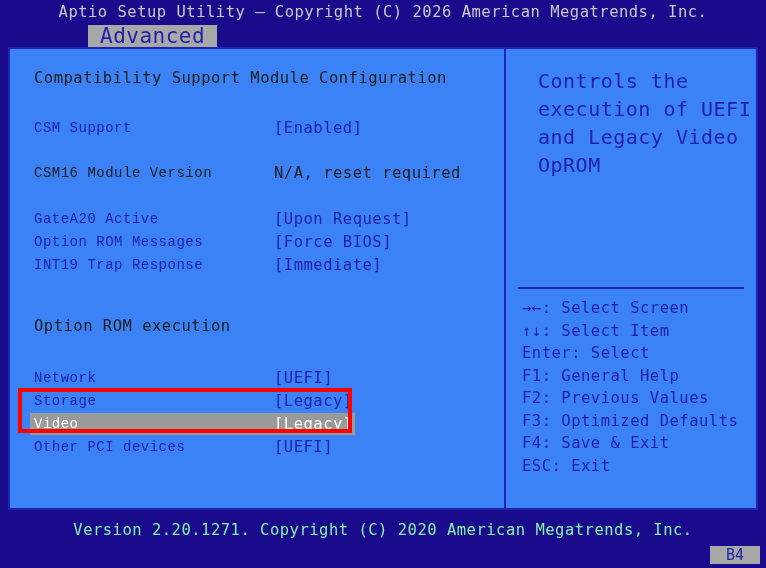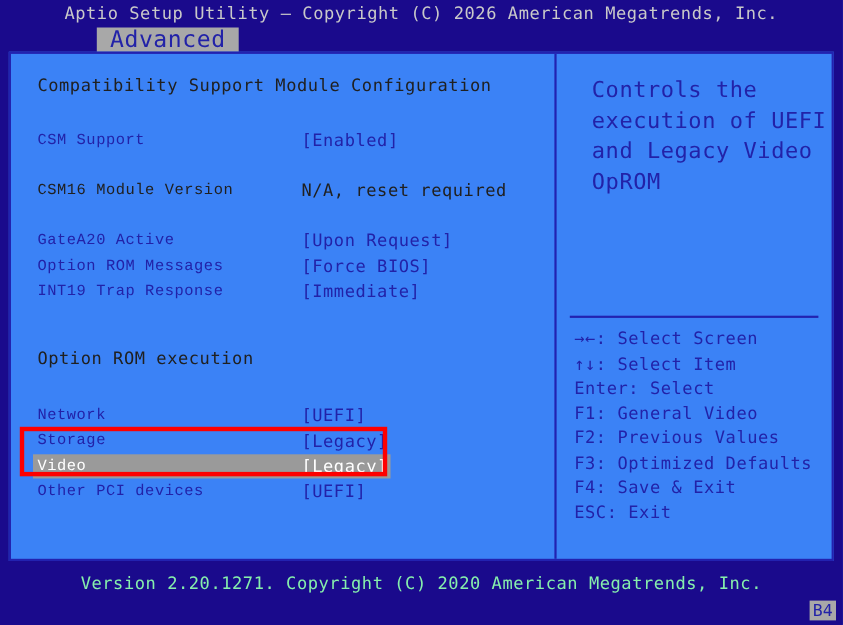--- a/index.html
+++ b/index.html
@@ -169,21 +169,21 @@
     letter-spacing: 0.5px;
     white-space: pre;
   }
   #corner-badge {
     position: absolute;
     right: 6px; bottom: 4px;
     background: #a8a8a8;
     color: #2222a8;
     font-size: 15px;
     line-height: 18px;
-    padding: 0 3px;
+    padding: 0 16px;
     white-space: pre;
   }
 
   
   #redbox {
     position: absolute;
     left: 18px; top: 388px;
     width: 334px; height: 45px;
     border: 4px solid #fe0000;
     box-sizing: border-box;
@@ -257,21 +257,21 @@
 
     <div id="vdivider"></div>
 
     <div id="helppane">
       <div id="helptext">Controls the execution of UEFI and Legacy Video OpROM</div>
       <div id="hdivider"></div>
       <div id="keylist">
           <div class="keyrow"><span>→←:</span><span> Select Screen</span></div>
           <div class="keyrow"><span>↑↓:</span><span> Select Item</span></div>
           <div class="keyrow"><span>Enter:</span><span> Select</span></div>
-          <div class="keyrow"><span>F1:</span><span> General Video</span></div>
+          <div class="keyrow"><span>F1:</span><span> General Help</span></div>
           <div class="keyrow"><span>F2:</span><span> Previous Values</span></div>
           <div class="keyrow"><span>F3:</span><span> Optimized Defaults</span></div>
           <div class="keyrow"><span>F4:</span><span> Save &amp; Exit</span></div>
           <div class="keyrow"><span>ESC:</span><span> Exit</span></div>
         </div>
     </div>
 
   </div>
 
   <div id="redbox" style="border-color: rgb(254, 0, 0);"></div>

